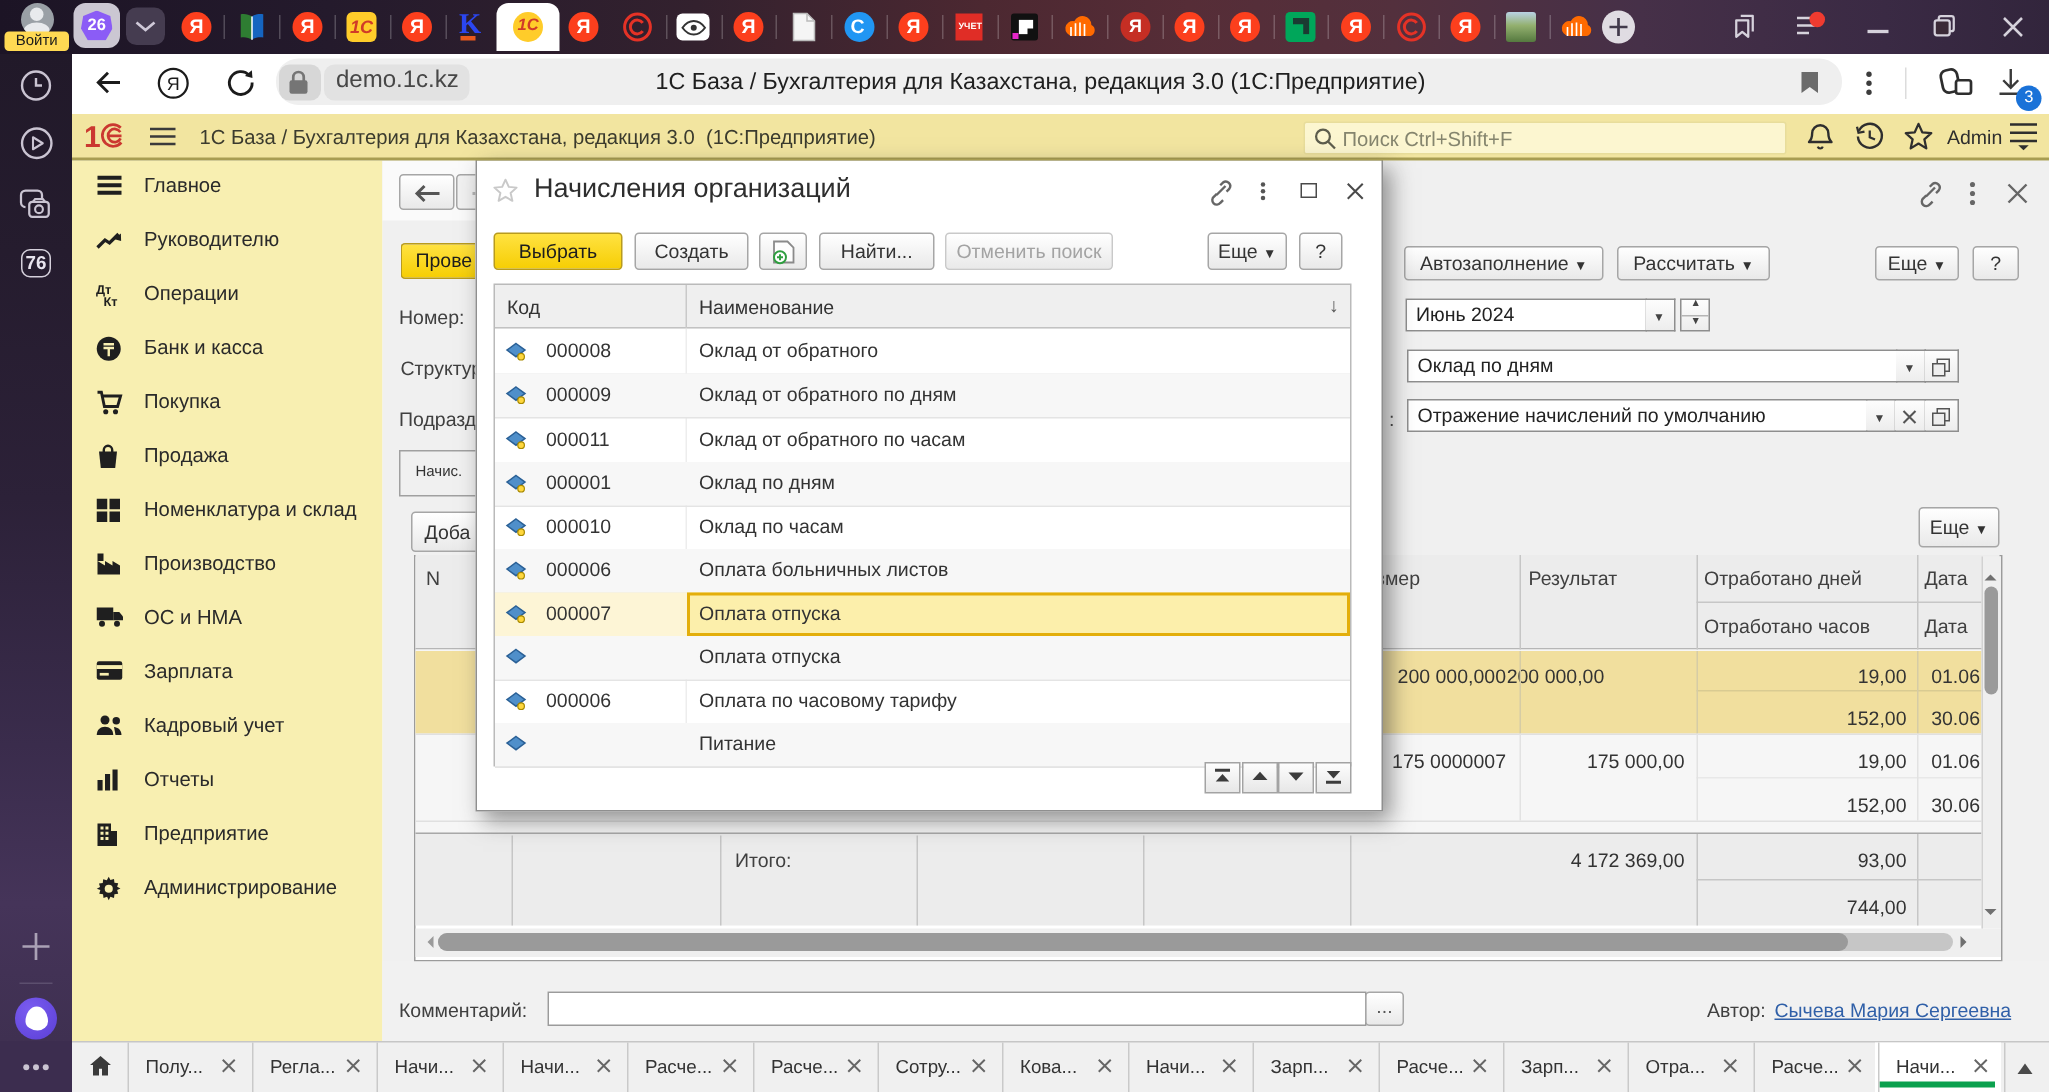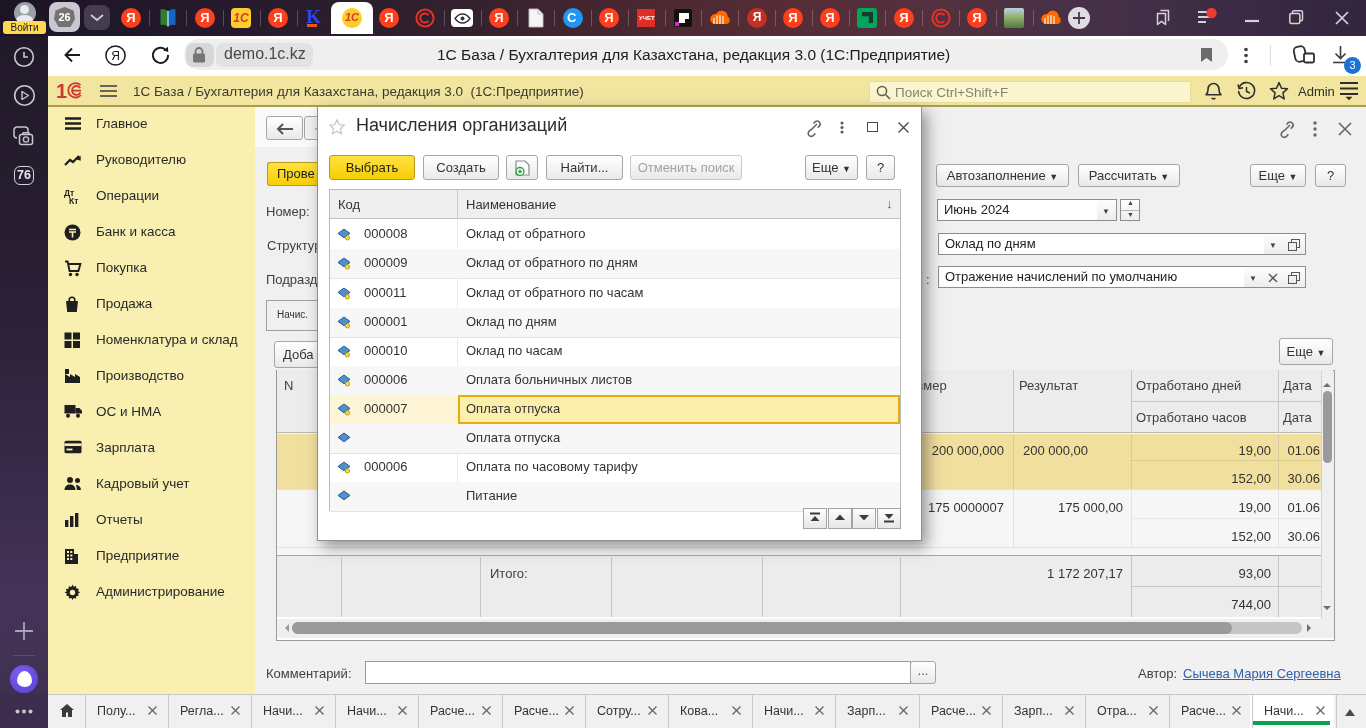--- a/index.html
+++ b/index.html
@@ -12,21 +12,21 @@
 </style></head>
 <body>
 
 <div class="abs" id="tabstrip" style="left:0;top:0;width:1366px;height:36px;background:linear-gradient(90deg,#1c1425 0%,#241a2c 16%,#33212e 34%,#4c2831 48%,#562d37 58%,#53303d 68%,#463048 80%,#3a2a44 92%,#32253c 100%)"></div>
 <div class="abs" style="left:3px;top:2px;width:22px;height:22px;border-radius:50%;background:#9aa0a6;overflow:hidden;left:14px">
  <div class="abs" style="left:6px;top:3px;width:9px;height:9px;border-radius:50%;background:#e8eaed"></div>
  <div class="abs" style="left:2px;top:13px;width:17px;height:10px;border-radius:50%;background:#e8eaed"></div>
 </div>
 <div class="abs" style="left:3px;top:21px;width:43px;height:13px;border-radius:3px;background:#ffd953;font-size:10px;text-align:center;line-height:13px;color:#1a1a1a">Войти</div>
 <div class="abs" style="left:49px;top:2px;width:31px;height:30px;border-radius:8px;background:#cbc7d2"></div>
-<div class="abs" style="left:54px;top:7px;width:21px;height:20px;background:#737373;border-radius:4px;clip-path:polygon(50% 0,93% 18%,100% 60%,78% 100%,22% 100%,0 60%,7% 18%);color:#fff;font-size:11px;font-weight:bold;text-align:center;line-height:21px">26</div>
+<div class="abs" style="left:54px;top:7px;width:21px;height:20px;background:#8b5cf6;border-radius:4px;clip-path:polygon(50% 0,93% 18%,100% 60%,78% 100%,22% 100%,0 60%,7% 18%);color:#fff;font-size:11px;font-weight:bold;text-align:center;line-height:21px">26</div>
 <div class="abs" style="left:84px;top:5px;width:26px;height:25px;border-radius:7px;background:#453c50"></div>
 <svg style="left:90px;top:14px" width="14" height="8">
     <path d="M1 1l6 5 6-5" stroke="#cfc9d8" stroke-width="1.8" fill="none"></path>
   </svg>
 <div id="favs"></div>
 
 <svg style="left:1156px;top:9px" width="17" height="17">
     <path d="M4.5 1.5h8v10.5M1.5 4.5h8v11l-4-3.2-4 3.2z" stroke="#d6d2dc" stroke-width="1.5" fill="none" stroke-linejoin="round"></path>
   </svg>
 <svg style="left:1197px;top:9px" width="20" height="17">
@@ -224,36 +224,36 @@
 <div class="lbl" style="left:1136px;top:410px">Отработано часов</div>
 <div class="lbl" style="left:1283px;top:410px">Дата</div>
 <div class="abs" style="left:1131px;top:401px;width:190px;height:1px;background:#c6c6c6"></div>
 <div class="abs" style="left:277px;top:433px;width:1044px;height:122px;background:#f6f6f6"></div>
 <div class="abs" style="left:277px;top:434px;width:1044px;height:55px;background:#f1df9e"></div>
 <div class="abs" style="left:1131px;top:460px;width:190px;height:1px;background:#d9cb92"></div>
 <div class="abs" style="left:277px;top:489px;width:1044px;height:1px;background:#e0e0e0"></div>
 <div class="abs" style="left:1131px;top:518px;width:190px;height:1px;background:#e8e8e8"></div>
 <div class="abs" style="left:277px;top:547px;width:1044px;height:1px;background:#e0e0e0"></div>
 <div class="num" style="left:904px;top:443px;width:100px;text-align:right">200 000,000</div>
-<div class="num" style="left:1023px;top:443px;width:100px;text-align:left">200 000,00</div>
+<div class="num" style="left:987px;top:443px;width:100px;text-align:center">200 000,00</div>
 <div class="num" style="left:1171px;top:443px;width:100px;text-align:right">19,00</div>
 <div class="num" style="left:1220px;top:443px;width:100px;text-align:right">01.06</div>
 <div class="num" style="left:1171px;top:471px;width:100px;text-align:right">152,00</div>
 <div class="num" style="left:1220px;top:471px;width:100px;text-align:right">30.06</div>
 <div class="num" style="left:904px;top:500px;width:100px;text-align:right">175 0000007</div>
 <div class="num" style="left:1023px;top:500px;width:100px;text-align:right">175 000,00</div>
 <div class="num" style="left:1171px;top:500px;width:100px;text-align:right">19,00</div>
 <div class="num" style="left:1220px;top:500px;width:100px;text-align:right">01.06</div>
 <div class="num" style="left:1171px;top:529px;width:100px;text-align:right">152,00</div>
 <div class="num" style="left:1220px;top:529px;width:100px;text-align:right">30.06</div>
 
 <div class="abs" style="left:277px;top:555px;width:1044px;height:62px;background:#ececec;border-top:1px solid #a8a8a8"></div>
 <div class="abs" style="left:1131px;top:586px;width:190px;height:1px;background:#c6c6c6"></div>
 <div class="lbl" style="left:490px;top:566px">Итого:</div>
-<div class="num" style="left:1023px;top:566px;width:100px;text-align:right">1 172 207,17</div>
+<div class="num" style="left:1023px;top:566px;width:100px;text-align:right">4 172 369,00</div>
 <div class="num" style="left:1171px;top:566px;width:100px;text-align:right">93,00</div>
 <div class="num" style="left:1171px;top:597px;width:100px;text-align:right">744,00</div>
 <div id="vlines"></div>
 
 <div class="abs" style="left:277px;top:619px;width:1057px;height:19px;background:#efefef"></div>
 <div class="abs" style="left:292px;top:622px;width:1010px;height:12px;border-radius:6px;background:#c6c6c6"></div>
 <div class="abs" style="left:292px;top:622px;width:940px;height:12px;border-radius:6px;background:#9a9a9a"></div>
 <div class="abs" style="left:281px;top:624px;width:0;height:0;border:4px solid transparent;border-right-color:#9a9a9a"></div>
 <div class="abs" style="left:1307px;top:624px;width:0;height:0;border:4px solid transparent;border-left-color:#707070"></div>
 <div class="abs" style="left:1321px;top:371px;width:13px;height:248px;background:#efefef;border-left:1px solid #d2d2d2"></div>

